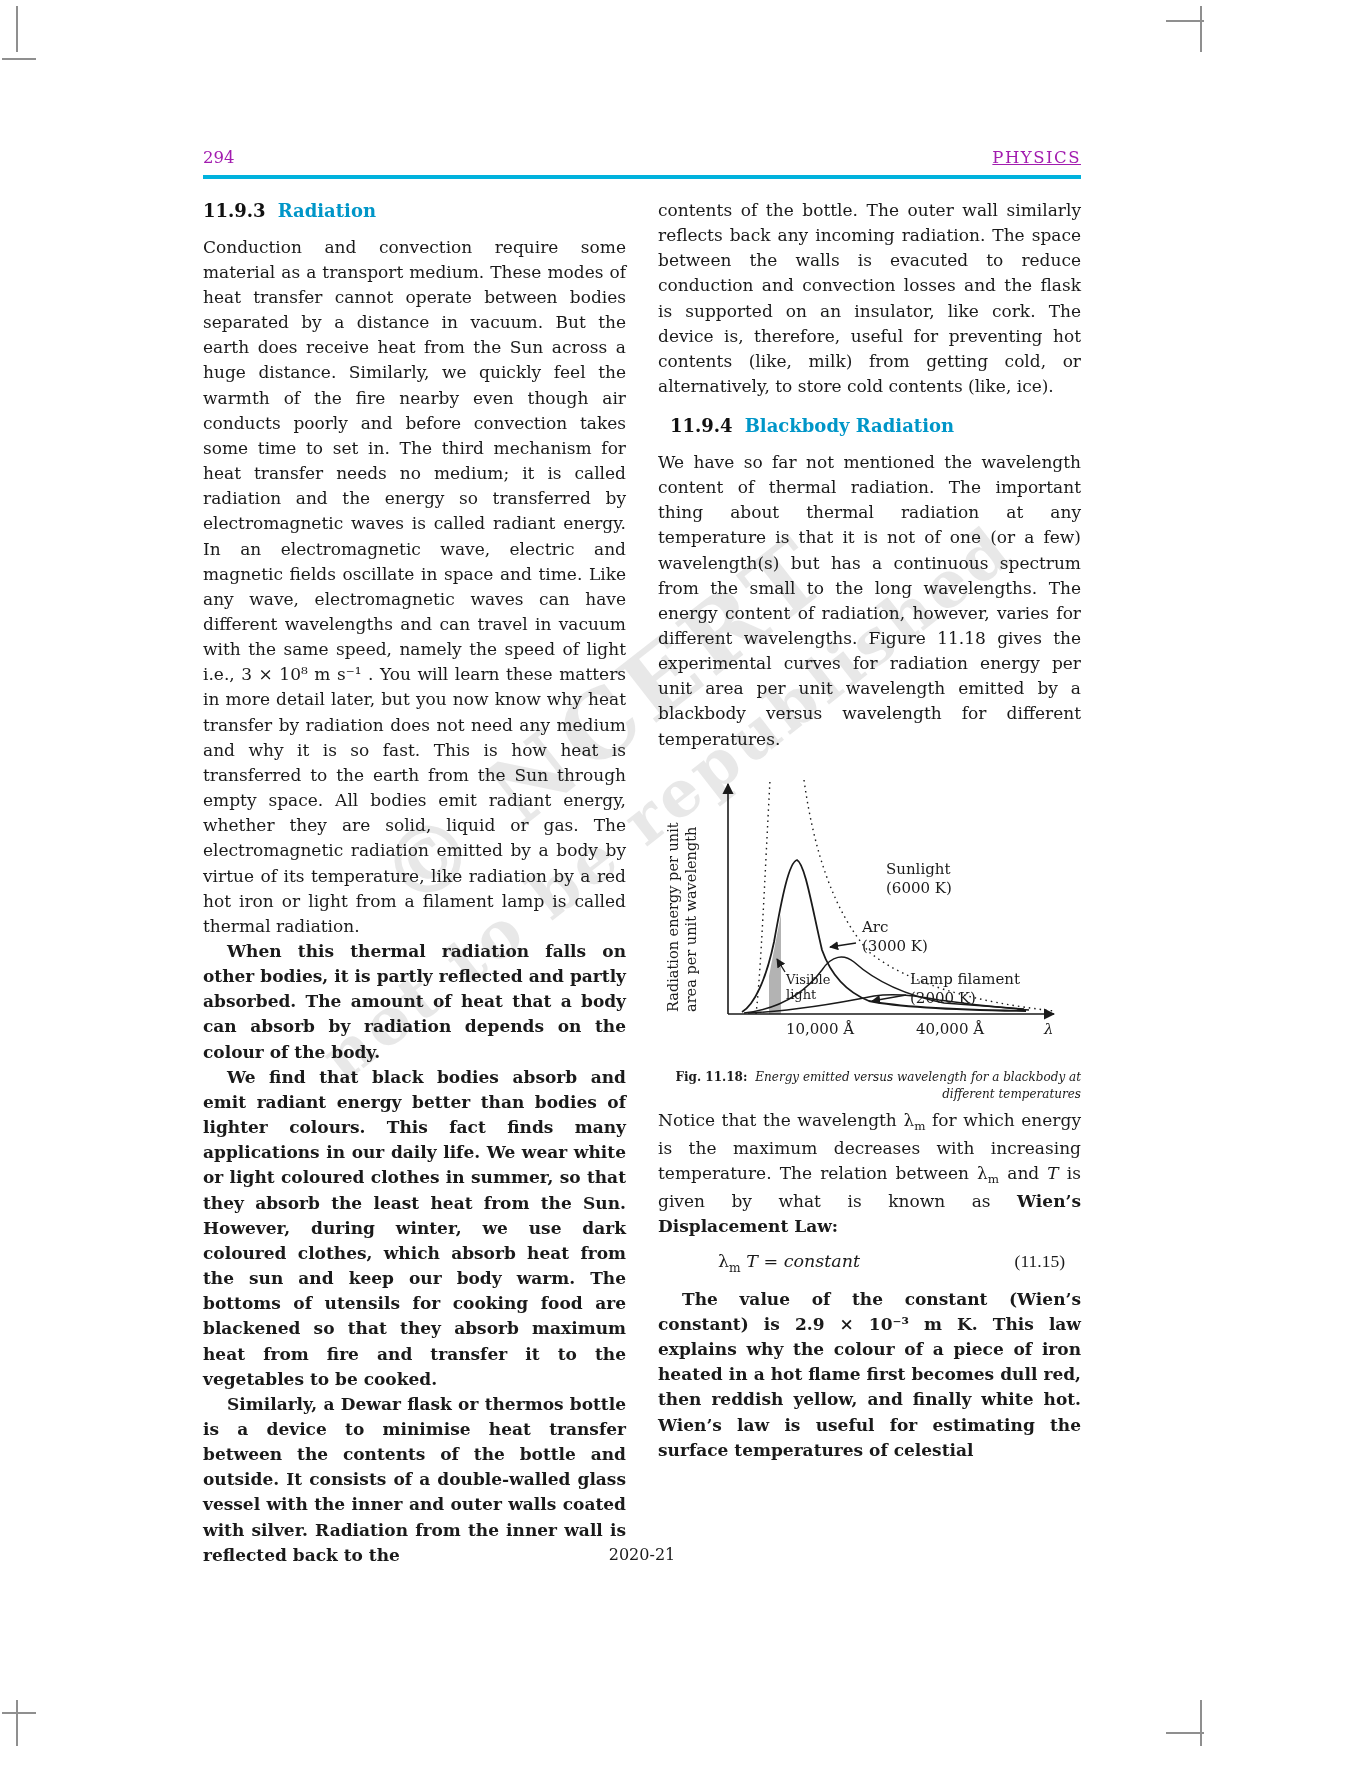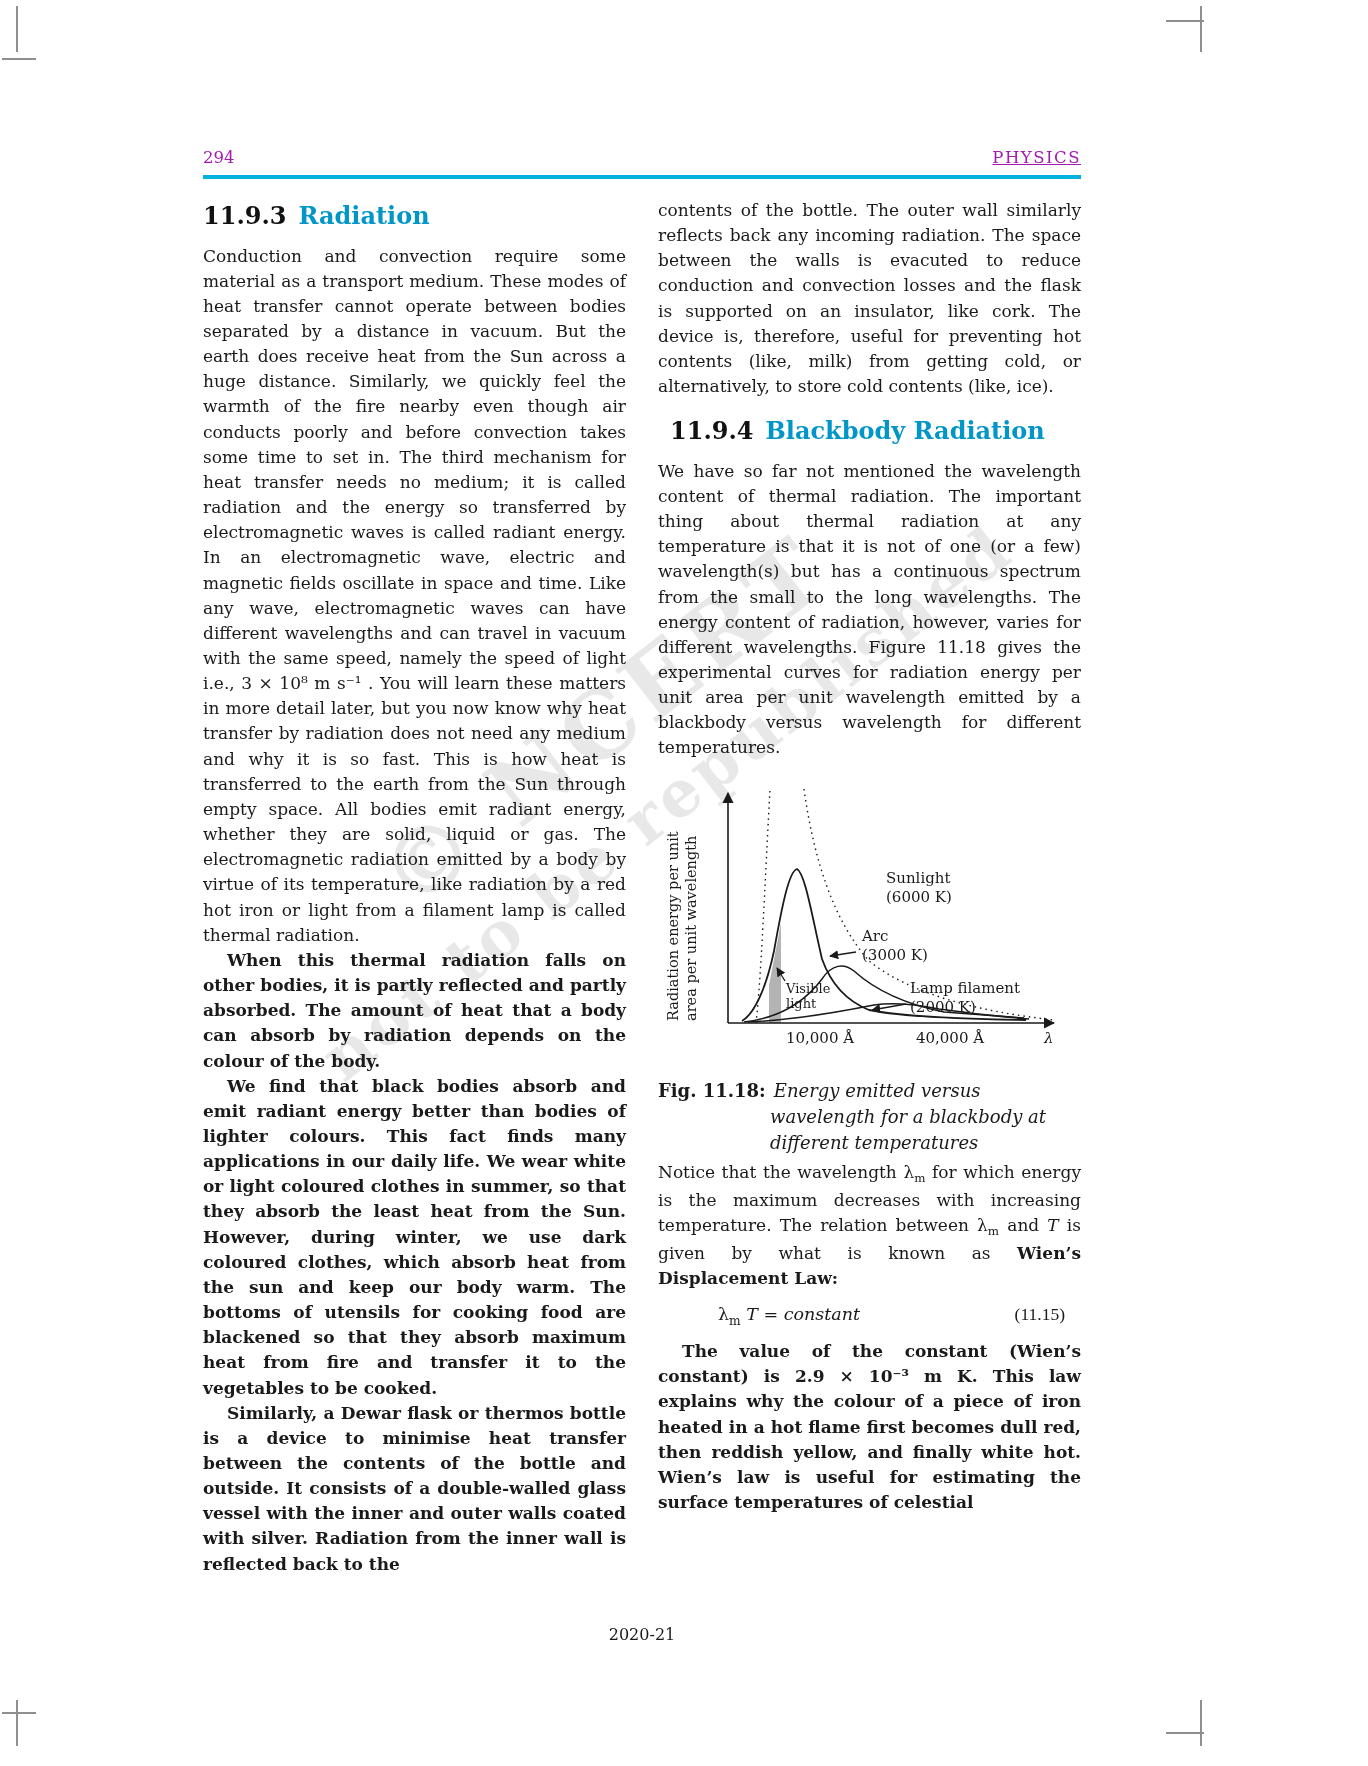--- a/index.html
+++ b/index.html
@@ -24,40 +24,40 @@
     display:flex; justify-content:space-between; align-items:baseline;
     font-size:16.5px; color:#a21caf;
   }
   .header .subject { letter-spacing:1.5px;text-decoration:underline; }
   .rule { position:absolute; top:175px; left:203px; width:878px; height:4px; background:#00b2dd; }
   
   .columns { position:absolute; top:198px; left:203px; width:878px; display:flex; gap:32px; }
   .col { width:423px; text-align:justify; font-size:17px; line-height:1.48; }
   .col p { margin:0; }
   .indent { text-indent:24px;font-weight:bold; }
-  .section-heading { font-size:24px; font-weight:bold; text-align:left; margin:6px 0 10px 0; }
+  .section-heading { font-size:18px; font-weight:bold; text-align:left; margin:6px 0 10px 0; }
   .section-heading .sec-num { color:#111; margin-right:12px; }
   .section-heading .sec-title { color:#0096c8; }
   .mt { margin-top:14px;margin-left:12px; }
   .var { font-style:italic; }
   sub { font-size:70%; }
   
   figure.fig { margin:10px 0 4px 0; text-align:left; }
   .figcaption {
-    font-size:18px; line-height:1.45; margin-top:8px;
-    padding-left:112px; text-indent:-112px; text-align:left;
+    font-size:12px; line-height:1.45; margin-top:8px;
+    padding-left:112px; text-indent:-112px; text-align:right;
   }
   .figcaption .cap-label { font-weight:bold; margin-right:8px; }
   .figcaption .cap-text { font-style:italic; }
   
   .equation { display:flex; align-items:baseline; margin:10px 16px 10px 0; font-size:17.5px; text-align:left; }
   .equation .eq-lhs { margin-left:60px; }
   .equation .eq-num { margin-left:auto;font-family:Liberation Serif, serif; }
   
-  .footer { position:absolute; top:1625px; left:203px; width:878px; text-align:center; font-size:16px; }
+  .footer { position:absolute; top:1545px; left:203px; width:878px; text-align:center; font-size:16px; }
   svg text { font-family:"DejaVu Serif","Liberation Serif",serif; fill:#1a1a1a; }
 </style>
 </head>
 <body>
 
 <div class="page">
 
   <div class="cm" style="left:16px; top:6px; width:2px; height:46px;"></div>
   <div class="cm" style="left:2px; top:58px; width:34px; height:2px;"></div>
   <div class="cm" style="left:1200px; top:6px; width:2px; height:46px;"></div>

